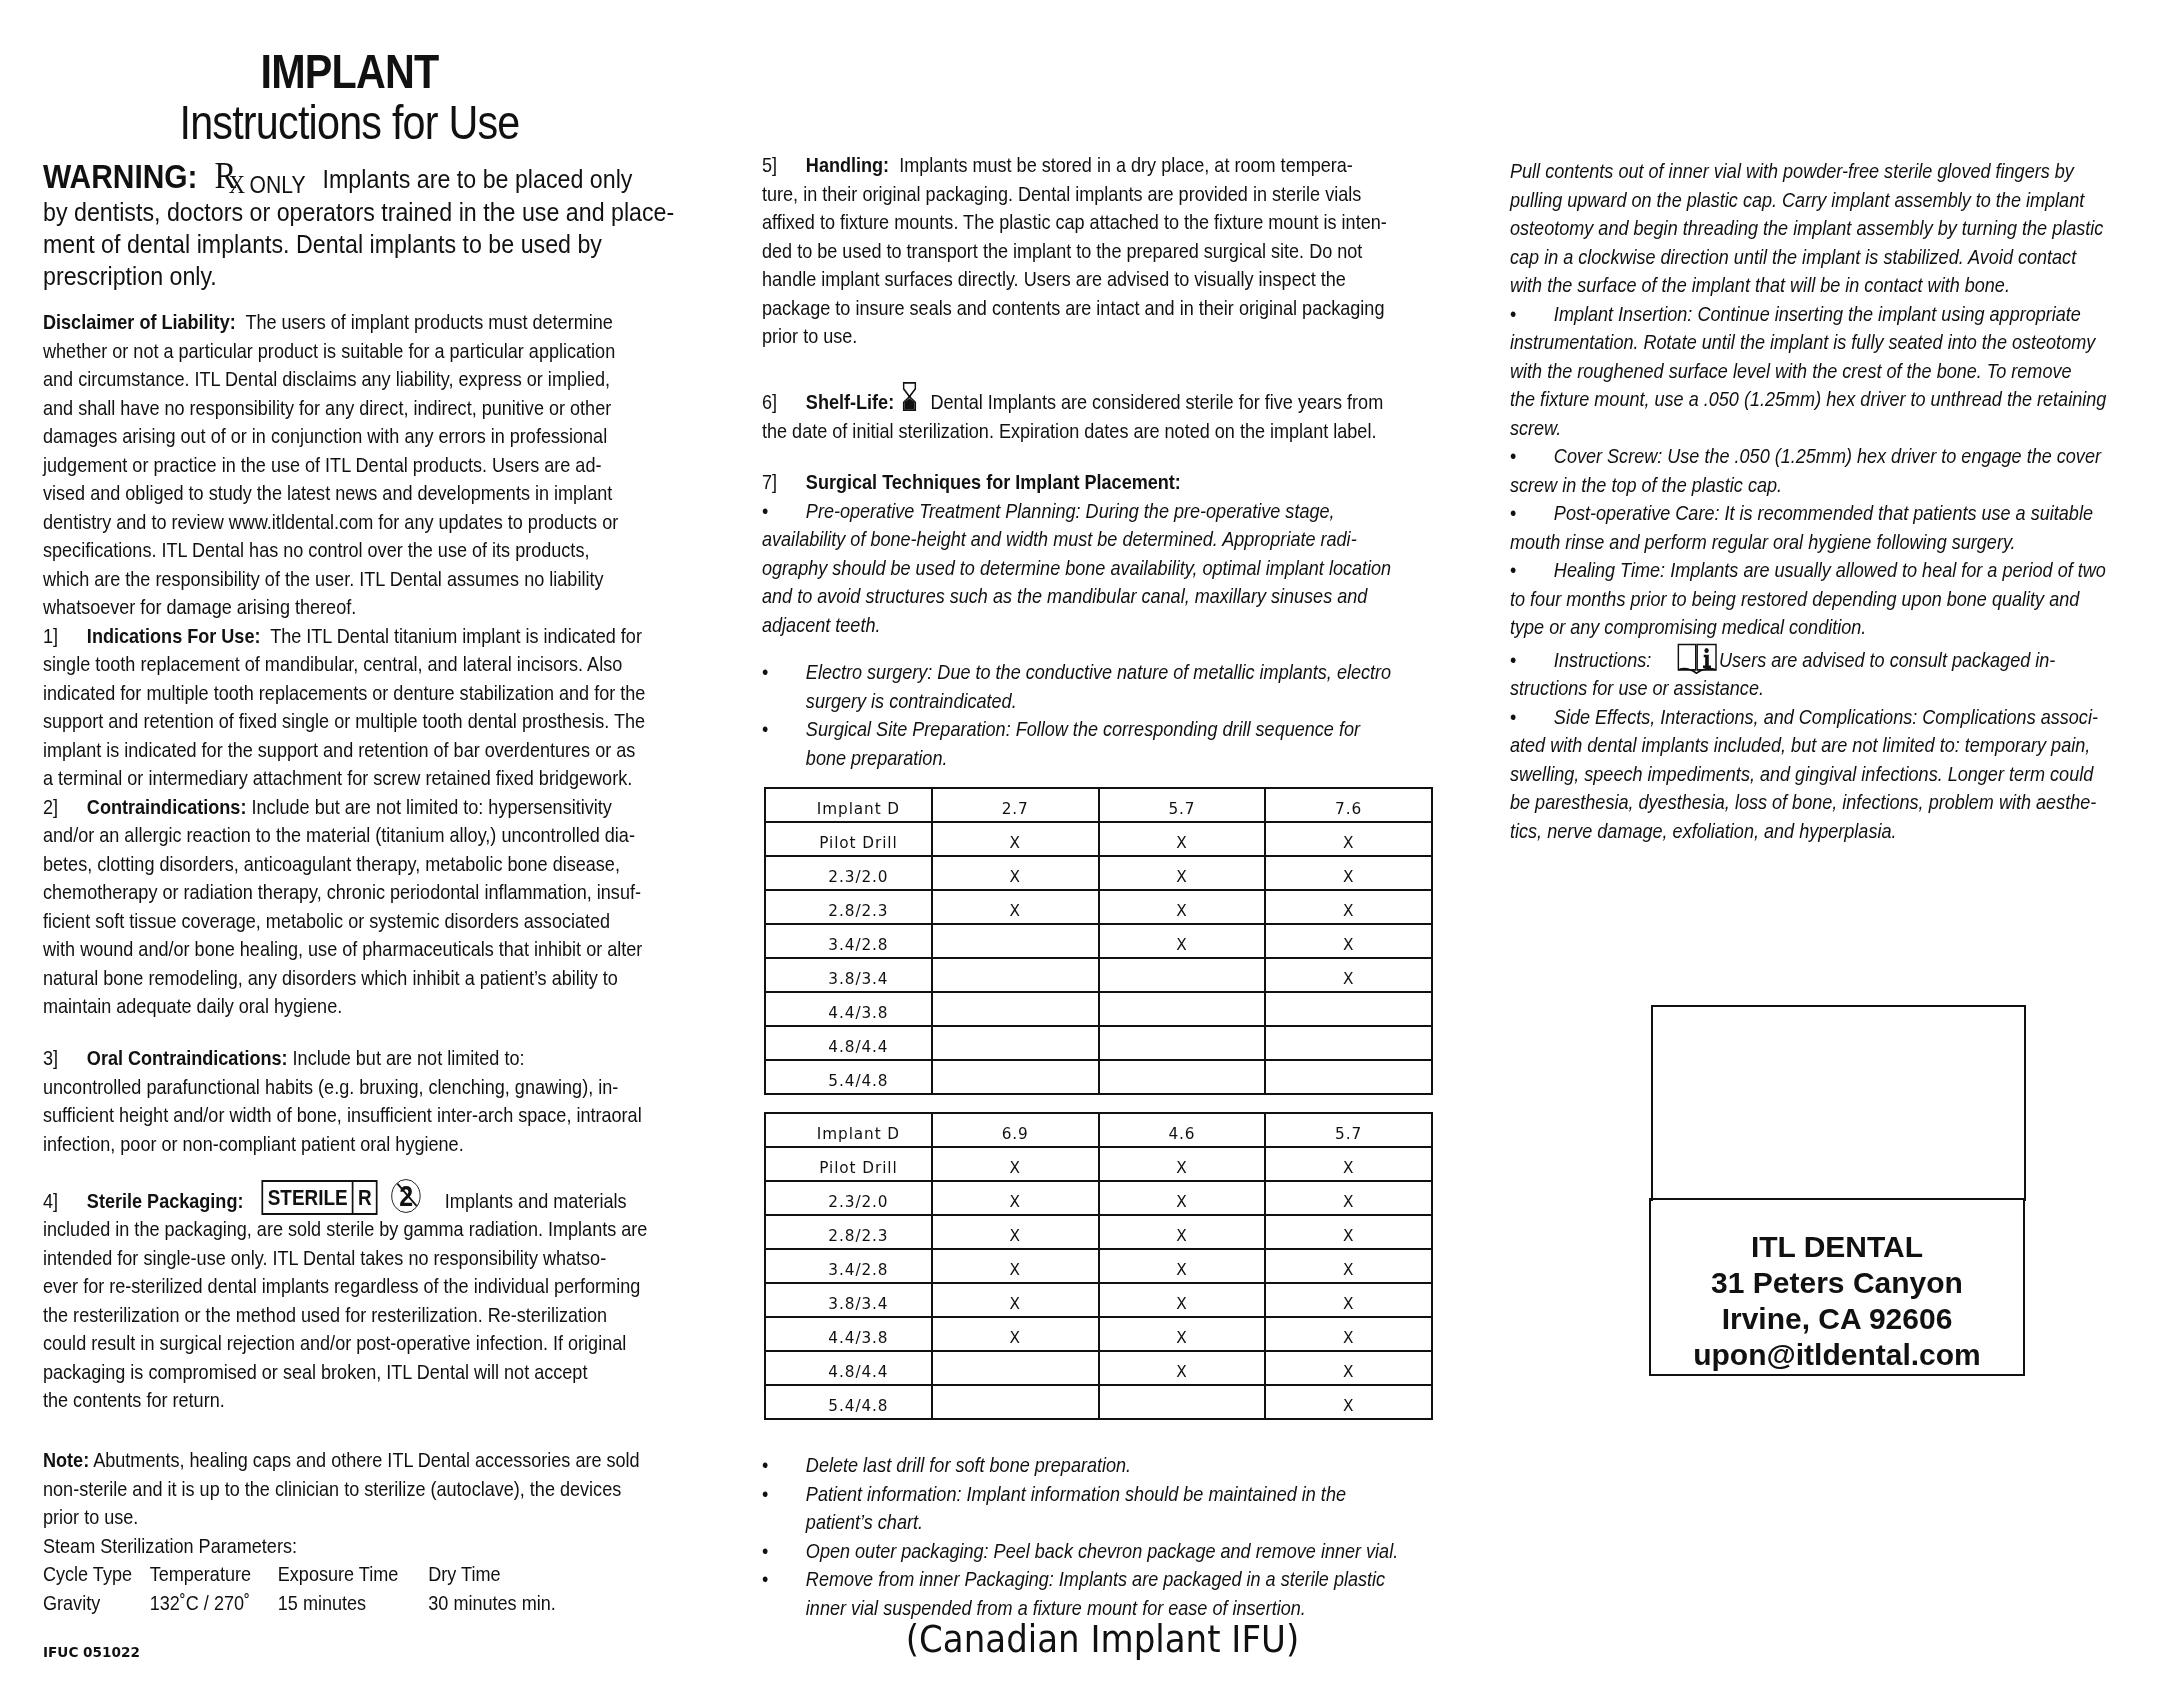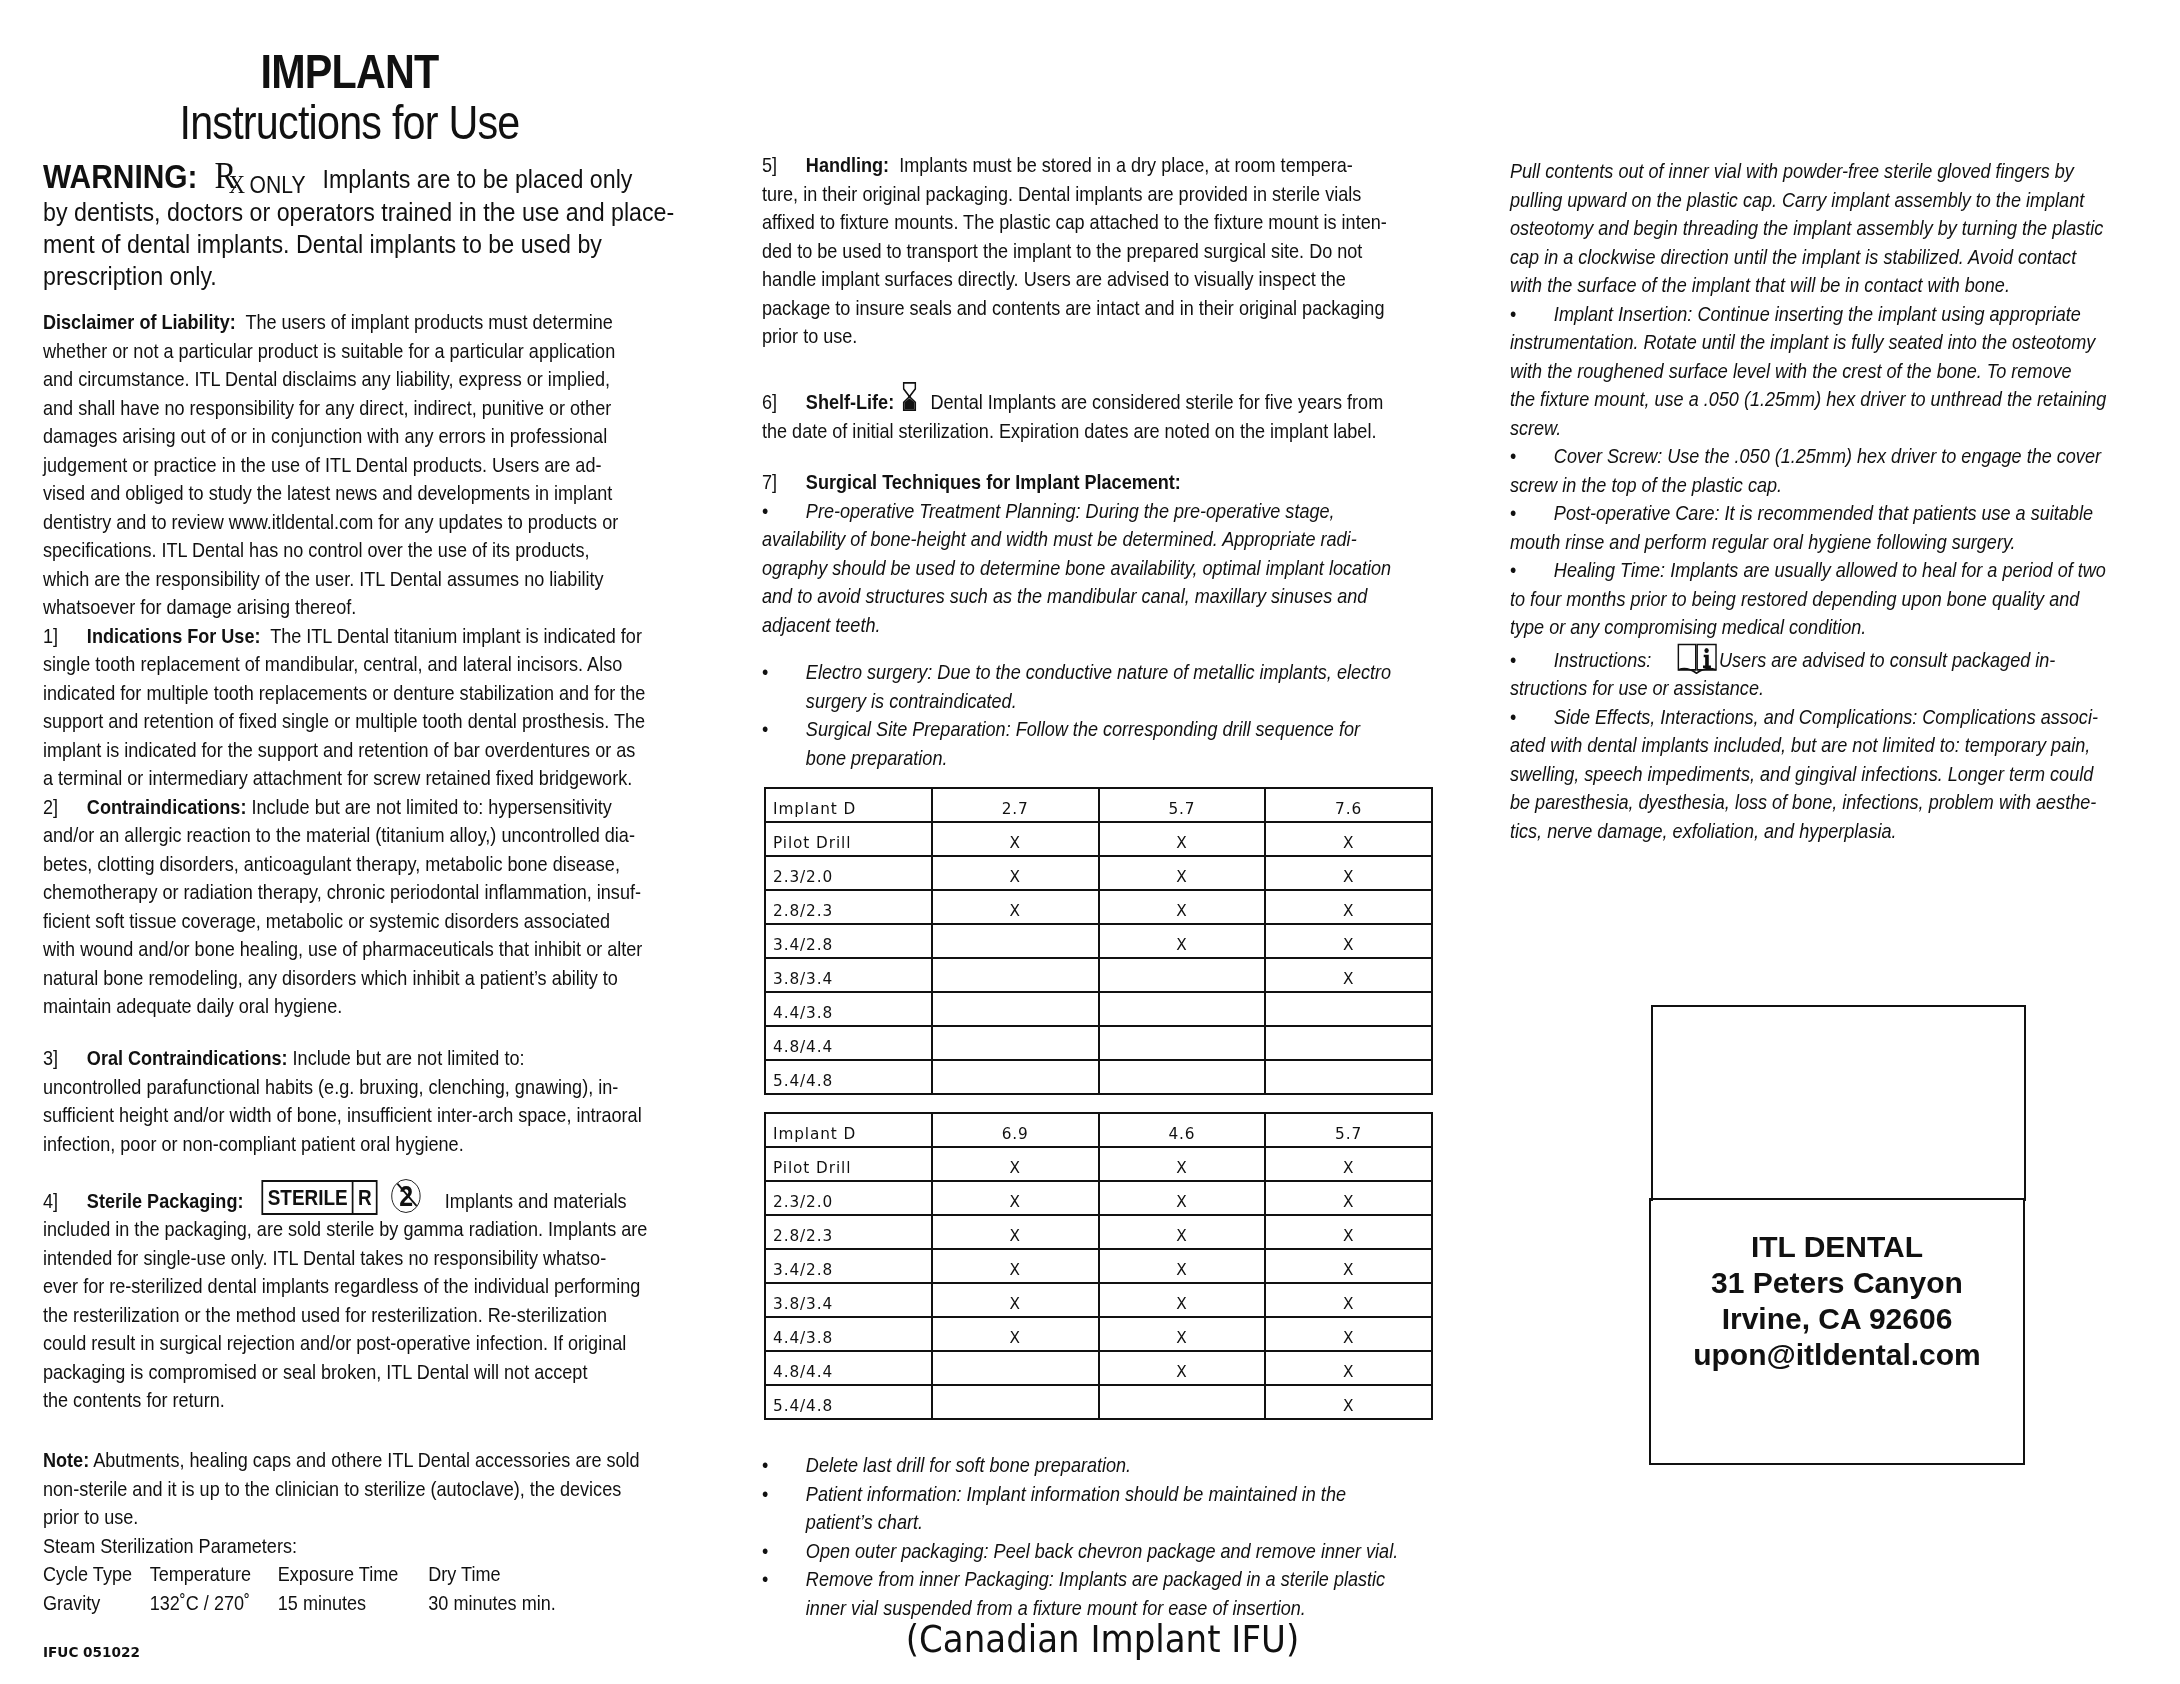--- a/index.html
+++ b/index.html
@@ -74,35 +74,35 @@
     }
 
     .drill-table {
       position: absolute; left: 764px; width: 669px; border-collapse: collapse;
       font-family: "DejaVu Sans", sans-serif;
     }
     .drill-table td {
       border: 2.6px solid #111; height: 34px; font-size: 15.3px; text-align: center; vertical-align: bottom;
       padding-bottom: 3.4px; letter-spacing: 0.9px;
     }
-    .drill-table td.rowhead { text-align: left; padding-left: 7px; width: 167px; }
+    .drill-table td.rowhead { text-align: center; padding-left: 20px; width: 167px; }
     .drill-table td.val { width: 167px; }
 
     .canadian {
       position: absolute; left: 762px; width: 681px; top: 1618px; text-align: center;
       font-size: 37px; font-family: "DejaVu Sans", sans-serif;
       transform: scaleX(0.92); transform-origin: center;
     }
 
     .label-box {
       position: absolute; left: 1651px; top: 1005px; width: 375px; height: 196px;
       border: 2.6px solid #111; border-bottom: none;
     }
     .address-box {
-      position: absolute; left: 1649px; top: 1198px; width: 376px; height: 267px;
+      position: absolute; left: 1649px; top: 1198px; width: 376px; height: 178px;
       border: 2.6px solid #111; text-align: center; padding-top: 29px;
     }
     .address-box div { font-weight: bold; font-size: 30px; line-height: 36px; }
   </style>
 </head>
 <body>
 
 <div class="doc-title">IMPLANT</div>
 <div class="doc-subtitle">Instructions for Use</div>
 

